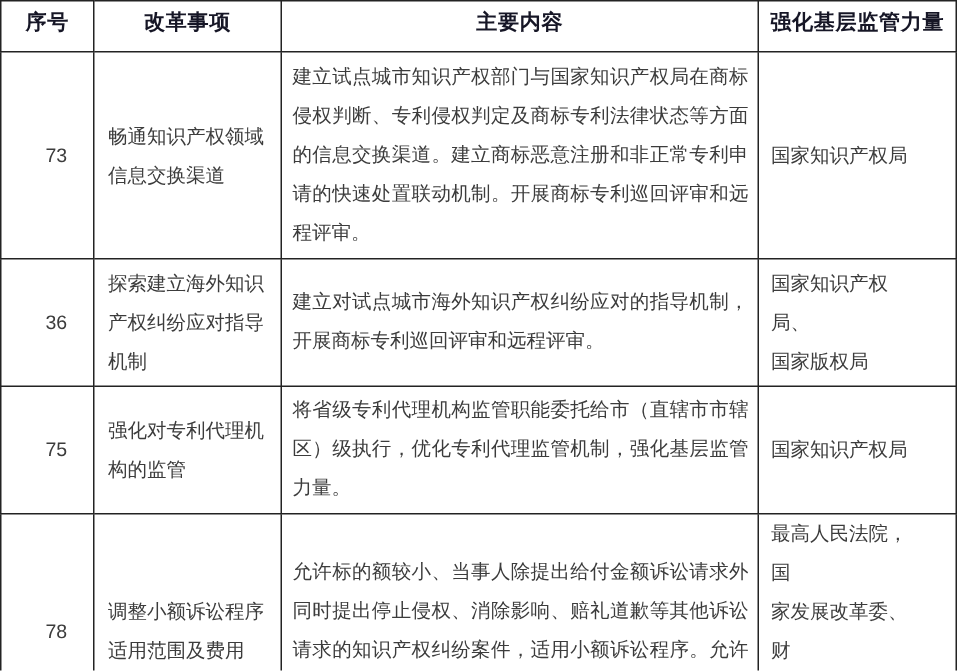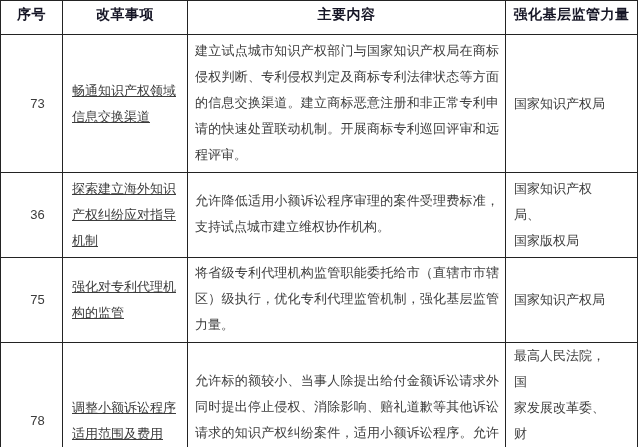--- a/index.html
+++ b/index.html
@@ -52,21 +52,20 @@
     padding-left: 12px;
   }
   td.cell-no {
     text-align: center;
   }
   td.cell-item {
     padding-left: 9px;
     padding-right: 6px;
     white-space: pre-line;
     text-align: left;
-    text-decoration: underline;
   }
   td.cell-main {
     padding: 3px 6px 3px 7px;
     text-align: justify;
     text-justify: inter-ideograph;
     font-family: Liberation Mono, monospace;
   }
   td.cell-dept {
     padding-left: 8px;
     padding-right: 20px;
@@ -99,21 +98,21 @@
         <td class="cell-item">畅通知识产权领域
 信息交换渠道</td>
         <td class="cell-main">建立试点城市知识产权部门与国家知识产权局在商标侵权判断、专利侵权判定及商标专利法律状态等方面的信息交换渠道。建立商标恶意注册和非正常专利申请的快速处置联动机制。开展商标专利巡回评审和远程评审。</td>
         <td class="cell-dept">国家知识产权局</td>
       </tr>
       <tr class="r1">
         <td class="cell-no">36</td>
         <td class="cell-item">探索建立海外知识
 产权纠纷应对指导
 机制</td>
-        <td class="cell-main">允许降低适用小额诉讼程序审理的案件受理费标准，支持试点城市建立维权协作机构。</td>
+        <td class="cell-main">建立对试点城市海外知识产权纠纷应对的指导机制，开展商标专利巡回评审和远程评审。</td>
         <td class="cell-dept">国家知识产权局、
 国家版权局</td>
       </tr>
       <tr class="r2">
         <td class="cell-no">75</td>
         <td class="cell-item">强化对专利代理机
 构的监管</td>
         <td class="cell-main">将省级专利代理机构监管职能委托给市（直辖市市辖区）级执行，优化专利代理监管机制，强化基层监管力量。</td>
         <td class="cell-dept">国家知识产权局</td>
       </tr>

